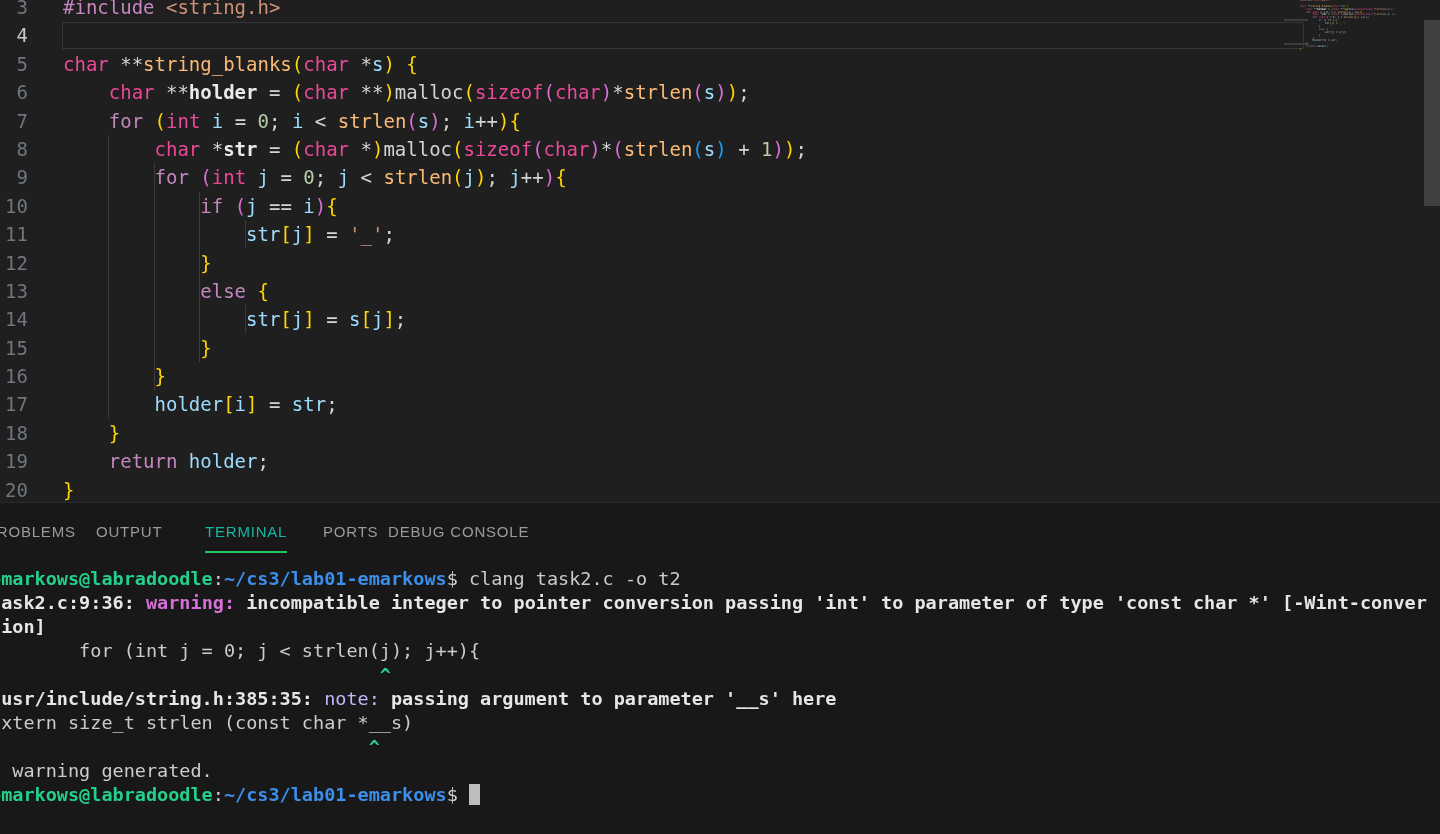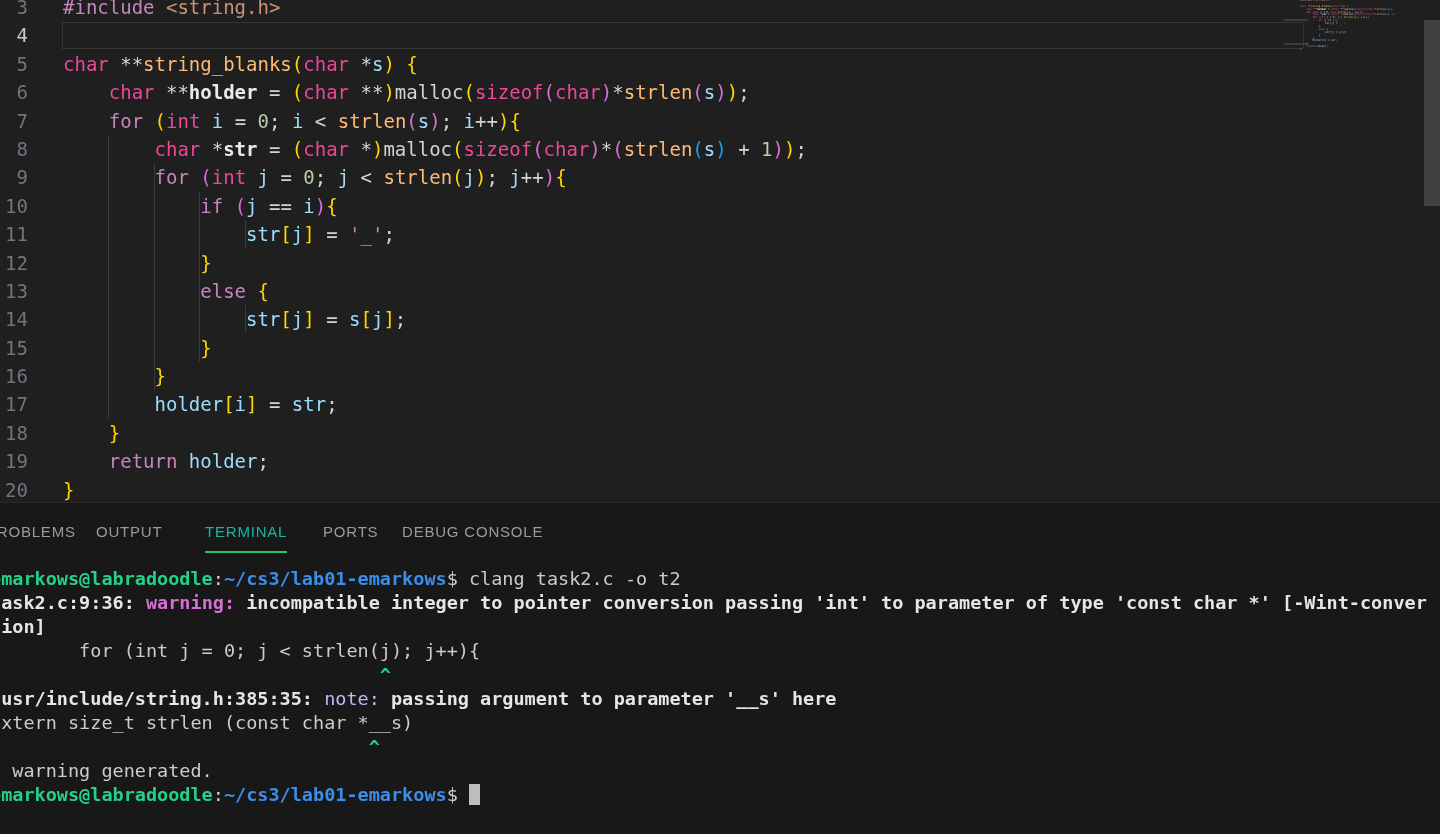--- a/index.html
+++ b/index.html
@@ -71,21 +71,21 @@
       <div class="sb-thumb"></div>
     </div>
   </div>
 
   <div class="panel">
     <div class="tabs" id="panel-tabs">
         <div class="tab" style="left: -14px;">PROBLEMS</div>
         <div class="tab" style="left: 96px;">OUTPUT</div>
         <div class="tab active" style="left: 205px;">TERMINAL</div>
         <div class="tab" style="left: 307px; margin-left: 16px;">PORTS</div>
-        <div class="tab" style="left: 402px;">DEBUG CONSOLE</div>
+        <div class="tab" style="left: 388px;">DEBUG CONSOLE</div>
       </div>
 
     <div class="actions">
       
       
       
       
       
       
       

